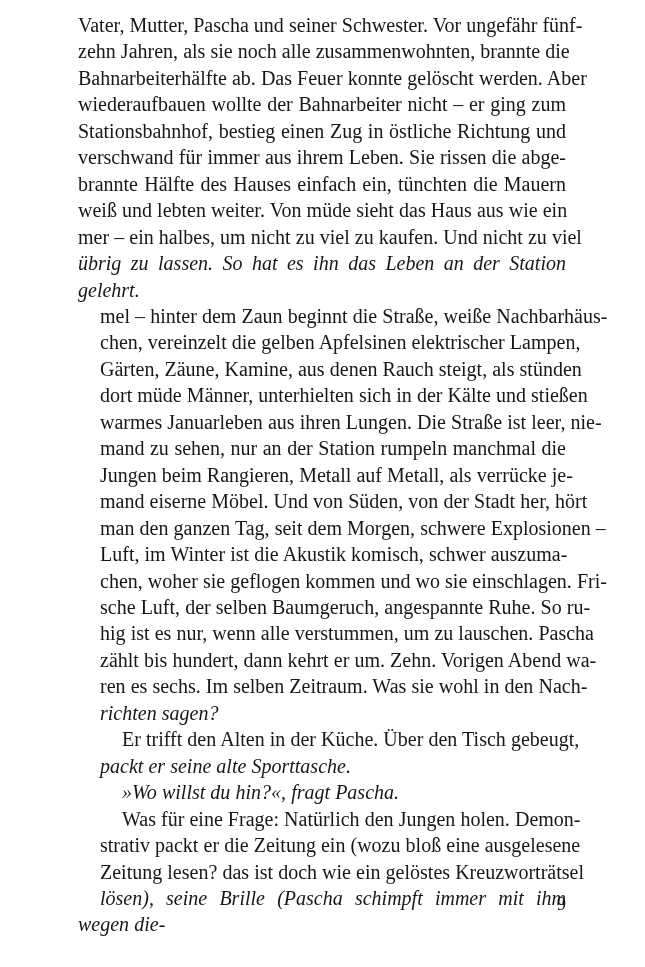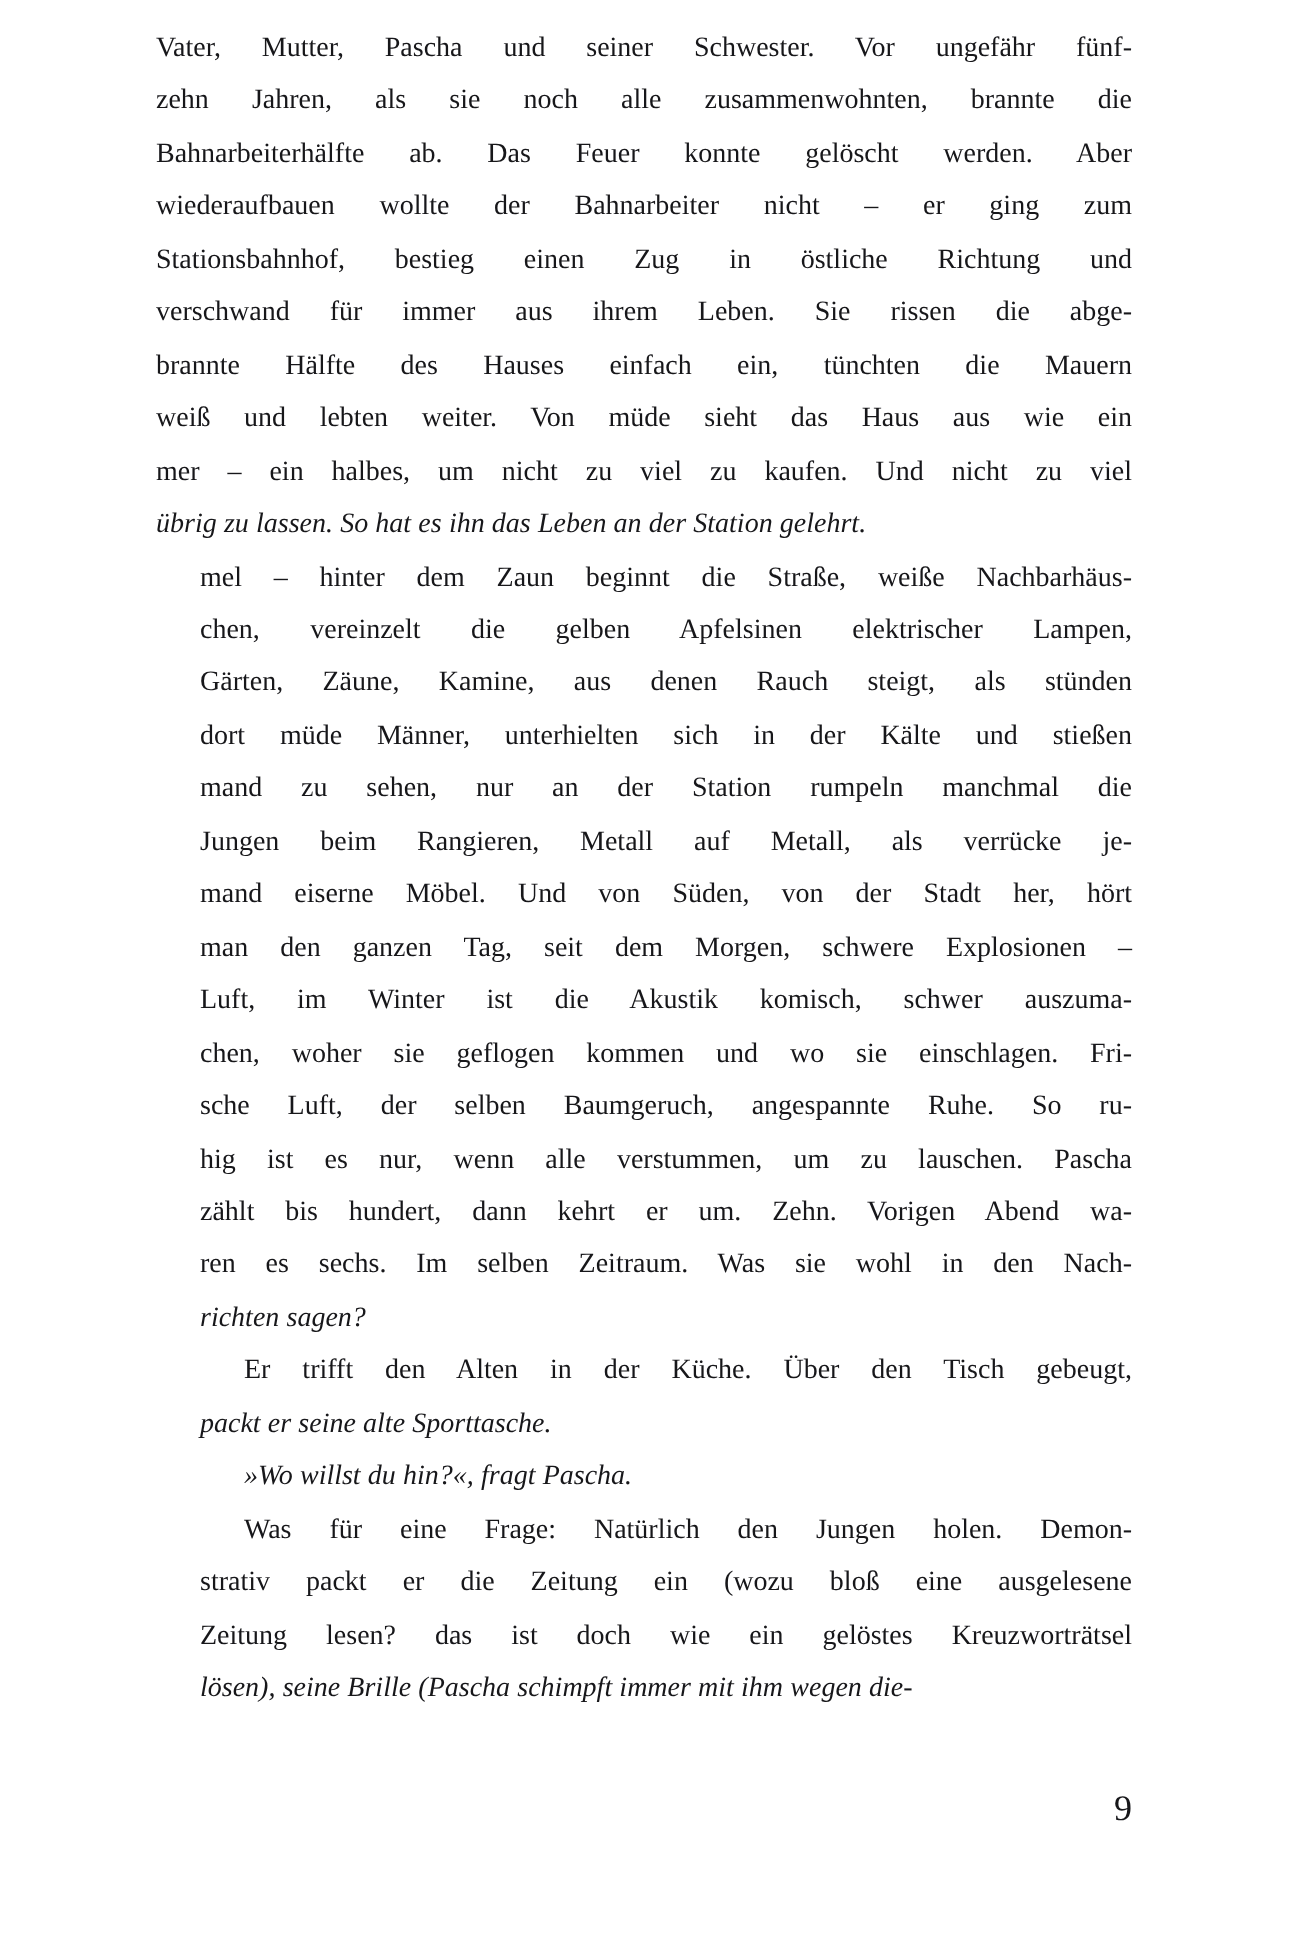--- a/index.html
+++ b/index.html
@@ -26,21 +26,21 @@
 
   .text-block {
     position: absolute;
     left: 78px;
     top: 12px;
     width: 488px;
   }
 
   .para {
     margin: 0;
-    font-size: 14px;
+    font-size: 20px;
     line-height: 26.45px;
     text-align: justify;
     text-justify: inter-word;
     letter-spacing: 0.0px;
     word-spacing: 0.1px;
     hyphens: none;
     color: #17171a;
   }
 
   
@@ -99,20 +99,21 @@
       <span class="line">weiß und lebten weiter. Von müde sieht das Haus aus wie ein</span>
       <span class="line">mer – ein halbes, um nicht zu viel zu kaufen. Und nicht zu viel</span>
       <span class="line last">übrig zu lassen. So hat es ihn das Leben an der Station gelehrt.</span>
     </p>
 
     <p class="para indented">
       <span class="line">mel – hinter dem Zaun beginnt die Straße, weiße Nachbarhäus-</span>
       <span class="line">chen, vereinzelt die gelben Apfelsinen elektrischer Lampen,</span>
       <span class="line">Gärten, Zäune, Kamine, aus denen Rauch steigt, als stünden</span>
       <span class="line">dort müde Männer, unterhielten sich in der Kälte und stießen</span>
+      <span class="line">warmes Januarleben aus ihren Lungen. Die Straße ist leer, nie-</span>
       <span class="line">mand zu sehen, nur an der Station rumpeln manchmal die</span>
       <span class="line">Jungen beim Rangieren, Metall auf Metall, als verrücke je-</span>
       <span class="line">mand eiserne Möbel. Und von Süden, von der Stadt her, hört</span>
       <span class="line">man den ganzen Tag, seit dem Morgen, schwere Explosionen –</span>
       <span class="line">Luft, im Winter ist die Akustik komisch, schwer auszuma-</span>
       <span class="line">chen, woher sie geflogen kommen und wo sie einschlagen. Fri-</span>
       <span class="line">sche Luft, der selben Baumgeruch, angespannte Ruhe. So ru-</span>
       <span class="line">hig ist es nur, wenn alle verstummen, um zu lauschen. Pascha</span>
       <span class="line">zählt bis hundert, dann kehrt er um. Zehn. Vorigen Abend wa-</span>
       <span class="line">ren es sechs. Im selben Zeitraum. Was sie wohl in den Nach-</span>

